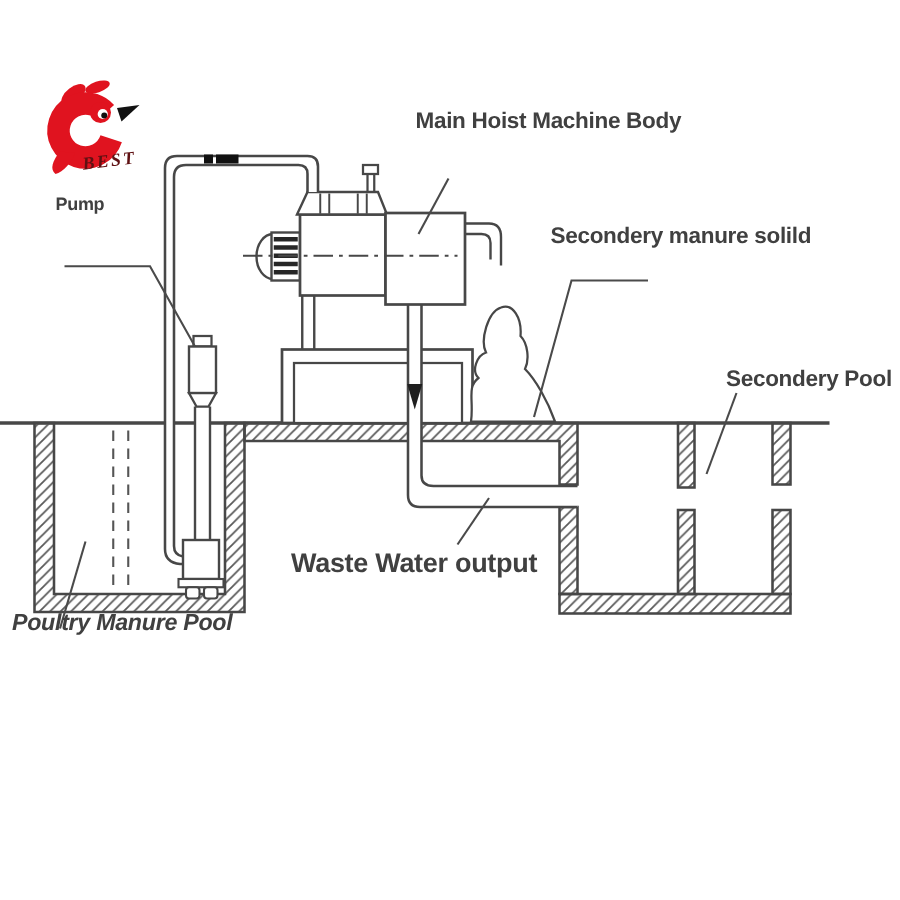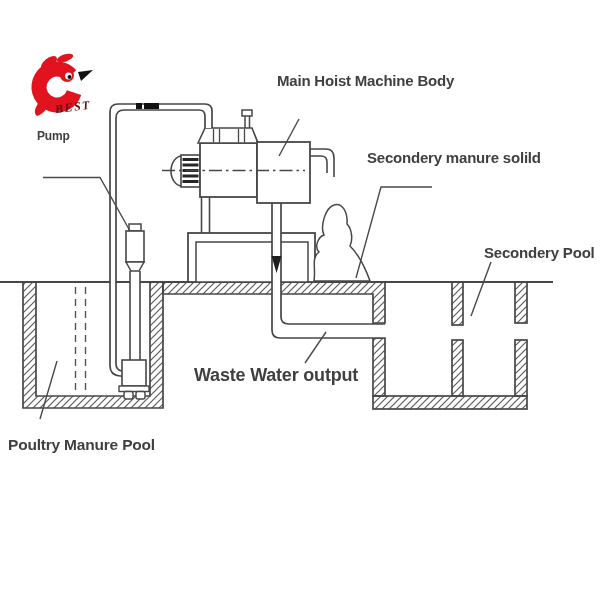--- a/index.html
+++ b/index.html
@@ -10,21 +10,21 @@
   .stage svg{position:absolute;left:0;top:0;}
   .lbl{
     position:absolute;font-weight:bold;color:#404040;white-space:nowrap;
     letter-spacing:-0.2px;font-size:15px;line-height:1.1;
   }
   .lbl-pump{left:37px;top:130px;font-size:12px;}
   .lbl-main{left:277px;top:73px;font-size:15px;}
   .lbl-dew{left:367px;top:150px;}
   .lbl-sec{left:484px;top:205px;margin-top:40px;}
   .lbl-waste{left:194px;top:366px;font-size:18px;}
-  .lbl-poultry{left:8px;top:436px;font-size:15.5px;}
+  .lbl-poultry{left:8px;top:407px;font-size:15.5px;font-style:italic;}
   .lbl-best{
     left:55px;top:101px;font-family:"Liberation Serif",serif;
     font-style:italic;font-weight:bold;font-size:12px;color:#5f1113;
     letter-spacing:1.5px;transform:rotate(-7deg);
   }
 </style>
 </head>
 <body>
 
 <div class="stage">

